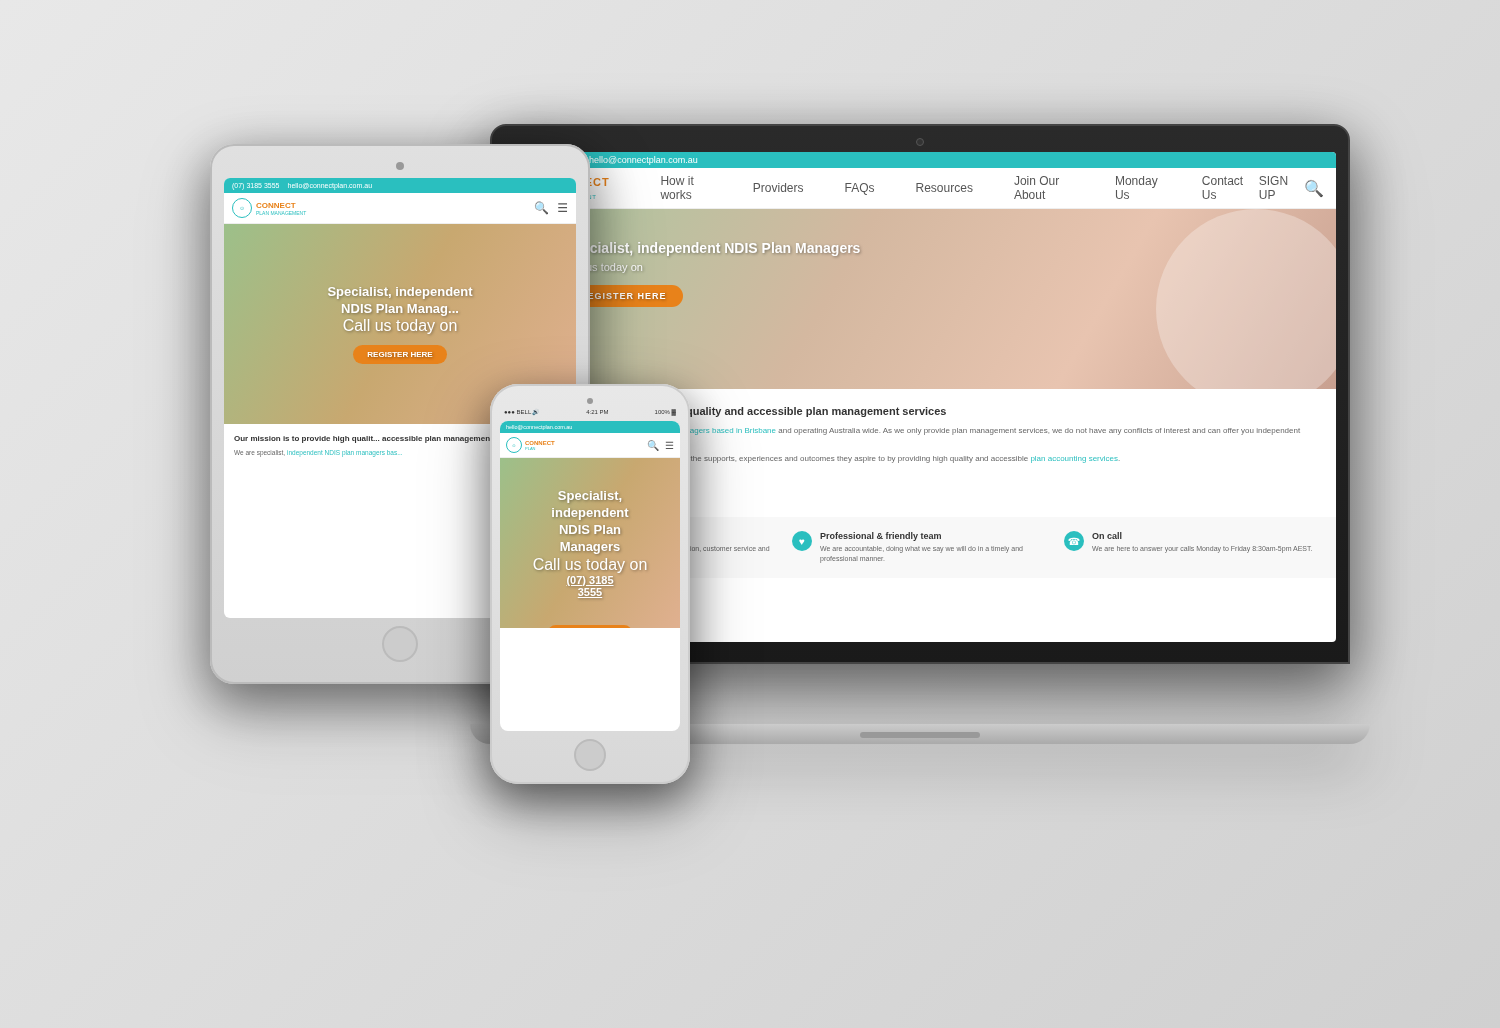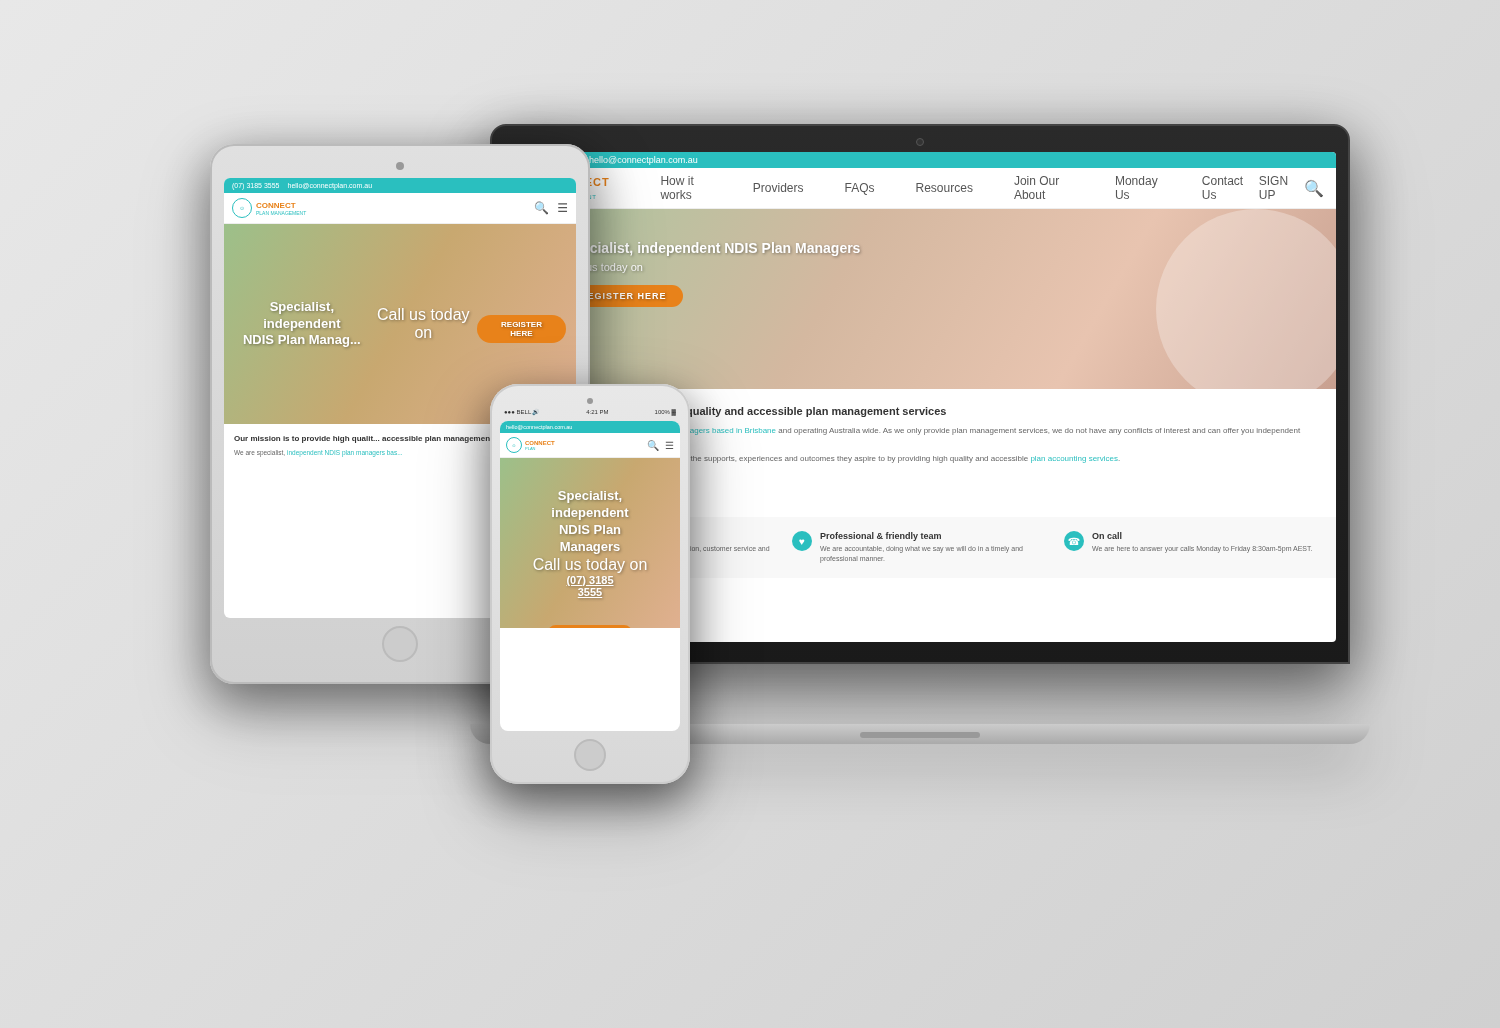--- a/index.html
+++ b/index.html
@@ -335,21 +335,21 @@
     }
     .tablet-hero-bg {
       position: absolute;
       inset: 0;
       background: linear-gradient(120deg, #9cc08a 0%, #c8a870 50%, #e0b090 100%);
     }
     .tablet-hero-text {
       position: absolute;
       inset: 0;
       display: flex;
-      flex-direction: row;
+      flex-direction: column;
       align-items: center;
       justify-content: center;
       color: white;
       text-align: center;
       text-shadow: 1px 1px 3px rgba(0,0,0,0.4);
       padding: 10px;
     }
     .tablet-hero-text h2 {
       font-size: 13px;
       font-weight: bold;

